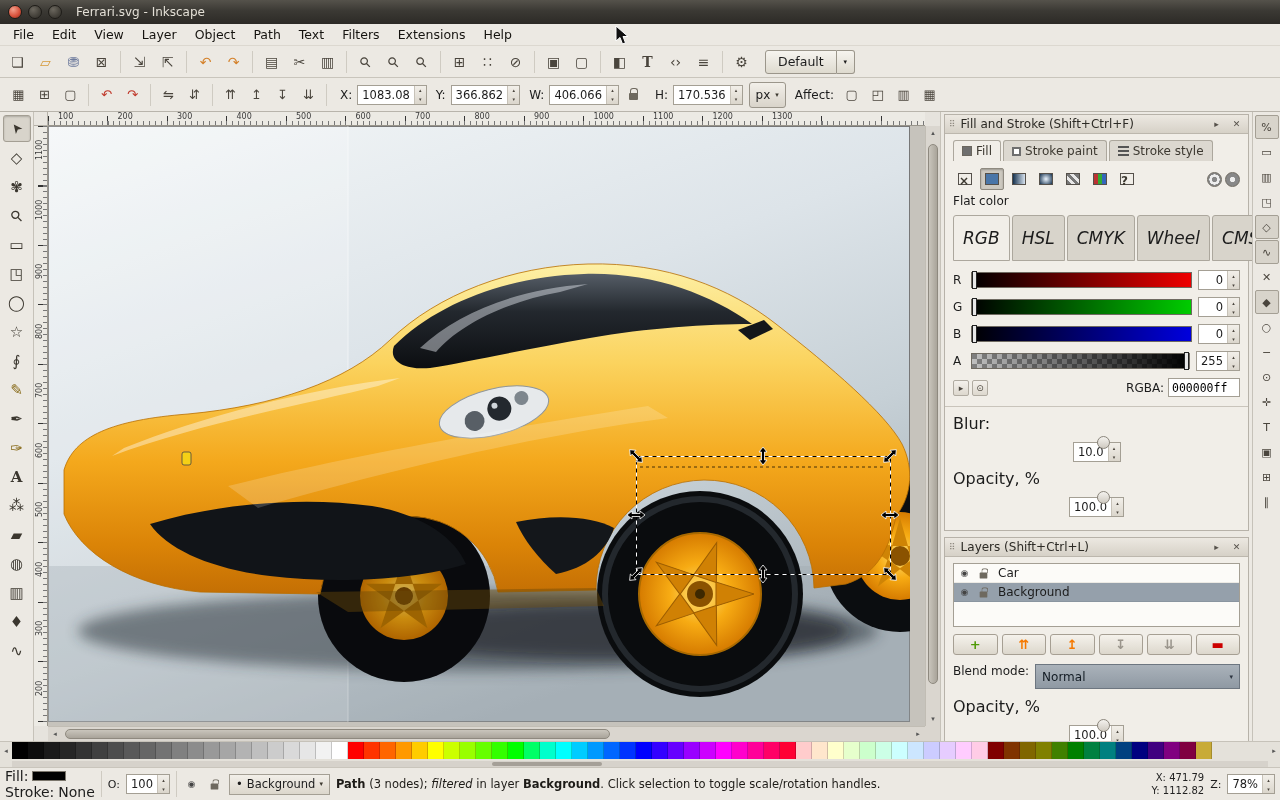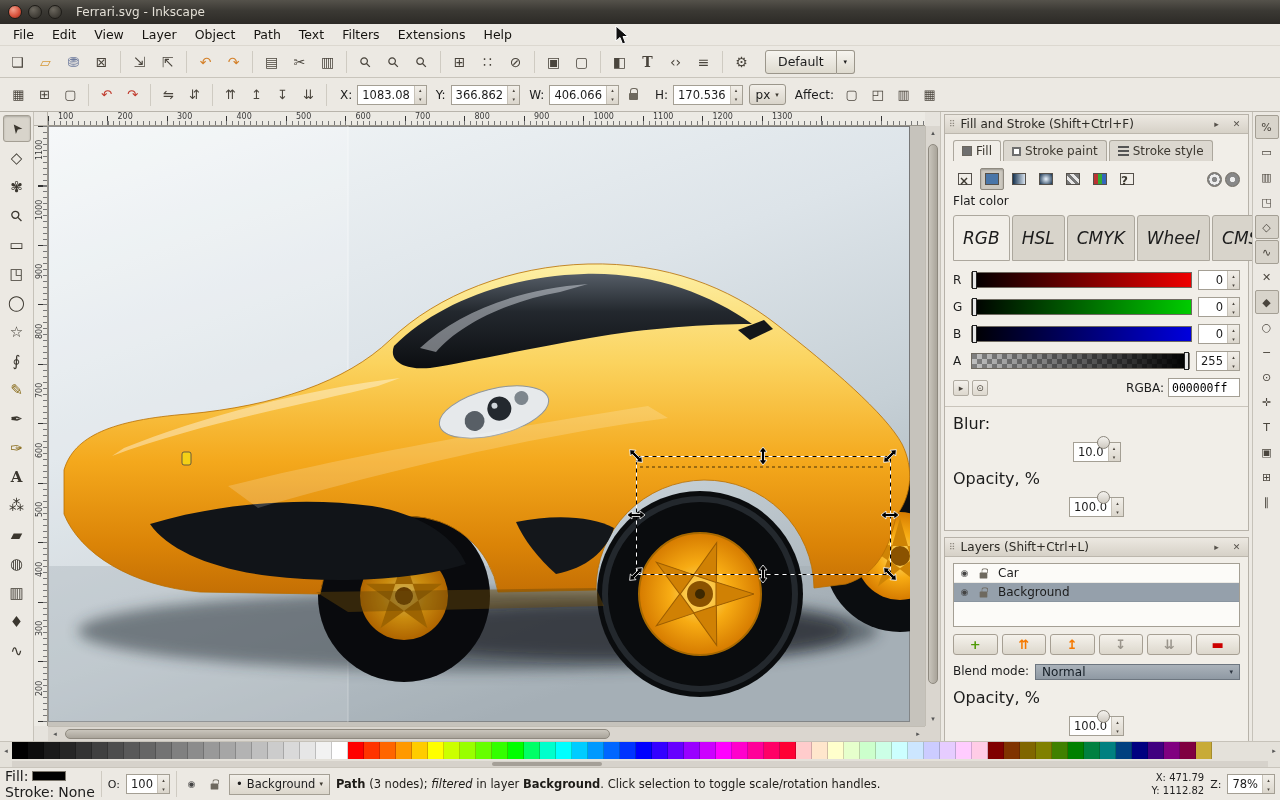--- a/index.html
+++ b/index.html
@@ -43,21 +43,21 @@
           display:flex;align-items:center;padding:0 6px;gap:2px;}
   .optbtn{width:25px;height:25px;display:flex;align-items:center;justify-content:center;font-size:13px;
           color:#4a453d;border-radius:3px;}
   [data-name=rotate-ccw-button-icon],[data-name=rotate-cw-button-icon]{color:#c0392b;}
   .flabel{margin:0 3px 0 7px;font-size:12px;}
   .spin{display:inline-flex;height:20px;background:#fff;border:1px solid #a49f94;align-items:stretch;}
   .spin .val{padding:2px 4px;font-size:11.5px;min-width:44px;text-align:right;white-space:nowrap;}
   .spin .arr{width:12px;display:flex;flex-direction:column;align-items:center;justify-content:space-around;
              border-left:1px solid #c7c2b8;background:linear-gradient(#f2efe9,#dbd6cc);font-size:5px;color:#4a453d;}
   .arr::before{content:"▴";} .arr::after{content:"▾";}
-  .combo-sm{display:inline-flex;align-items:center;gap:5px;height:21px;padding:0 6px;margin-left:4px;
+  .combo-sm{display:inline-flex;align-items:center;gap:5px;height:26px;padding:0 6px;margin-left:4px;
             background:linear-gradient(#f2efe9,#d9d4ca);border:1px solid #9b968b;border-radius:3px;font-size:12px;}
   .carr{font-size:7px;color:#3c382f;}
   .csslock{position:relative;width:9px;height:7px;background:#6e695f;border-radius:1px;margin-top:4px;display:block;}
   .csslock::before{content:"";position:absolute;left:1.5px;top:-5px;width:6px;height:5px;border:1.5px solid #6e695f;
                    border-bottom:none;border-radius:3px 3px 0 0;}
 
   
   .toolbox{position:absolute;top:112px;left:0;width:34px;height:629px;background:#ece9e3;border-right:1px solid #c6c2b9;
            display:flex;flex-direction:column;align-items:center;padding-top:2px;}
   .tool{width:28px;height:27px;display:flex;align-items:center;justify-content:center;font-size:15px;color:#3b372f;
@@ -164,21 +164,21 @@
   .lrow.selected{background:#95a0ab;border-bottom:1px solid #8a95a0;}
   .lcell{width:17px;height:17px;display:flex;align-items:center;justify-content:center;}
   .eyeg{font-size:9px;color:#444;}
   .csslock.small{transform:scale(.85);}
   .lname{font-size:12px;padding-left:4px;}
   .layerbtns{display:flex;gap:4px;margin-bottom:9px;}
   .lbtn{flex:1;height:21px;border:1px solid #a69f93;border-radius:3px;background:linear-gradient(#f5f2ec,#dcd7cc);
         display:flex;align-items:center;justify-content:center;}
   .lglyph{font-size:13px;font-weight:bold;}
   .blendrow{display:flex;gap:6px;margin-bottom:8px;font-size:12px;}
-  .combo{flex:1;height:16px;display:flex;align-items:center;padding:0 6px;color:#131c24;
+  .combo{flex:1;height:25px;display:flex;align-items:center;padding:0 6px;color:#131c24;
          background:linear-gradient(#aab2ba,#8f99a3);border:1px solid #6d7680;}
   .combo .carr{margin-left:auto;color:#2c3540;}
 
   
   .snapstrip{position:absolute;top:112px;left:1252px;width:28px;height:629px;background:#ece9e3;
              border-left:1px solid #c6c2b9;display:flex;flex-direction:column;align-items:center;padding-top:3px;gap:1px;}
   .snapbtn{width:24px;height:24px;display:flex;align-items:center;justify-content:center;font-size:11px;color:#4a453d;border-radius:2px;}
   .snapbtn.active{background:#d8d4cb;border:1px solid #a49f94;}
 
   

